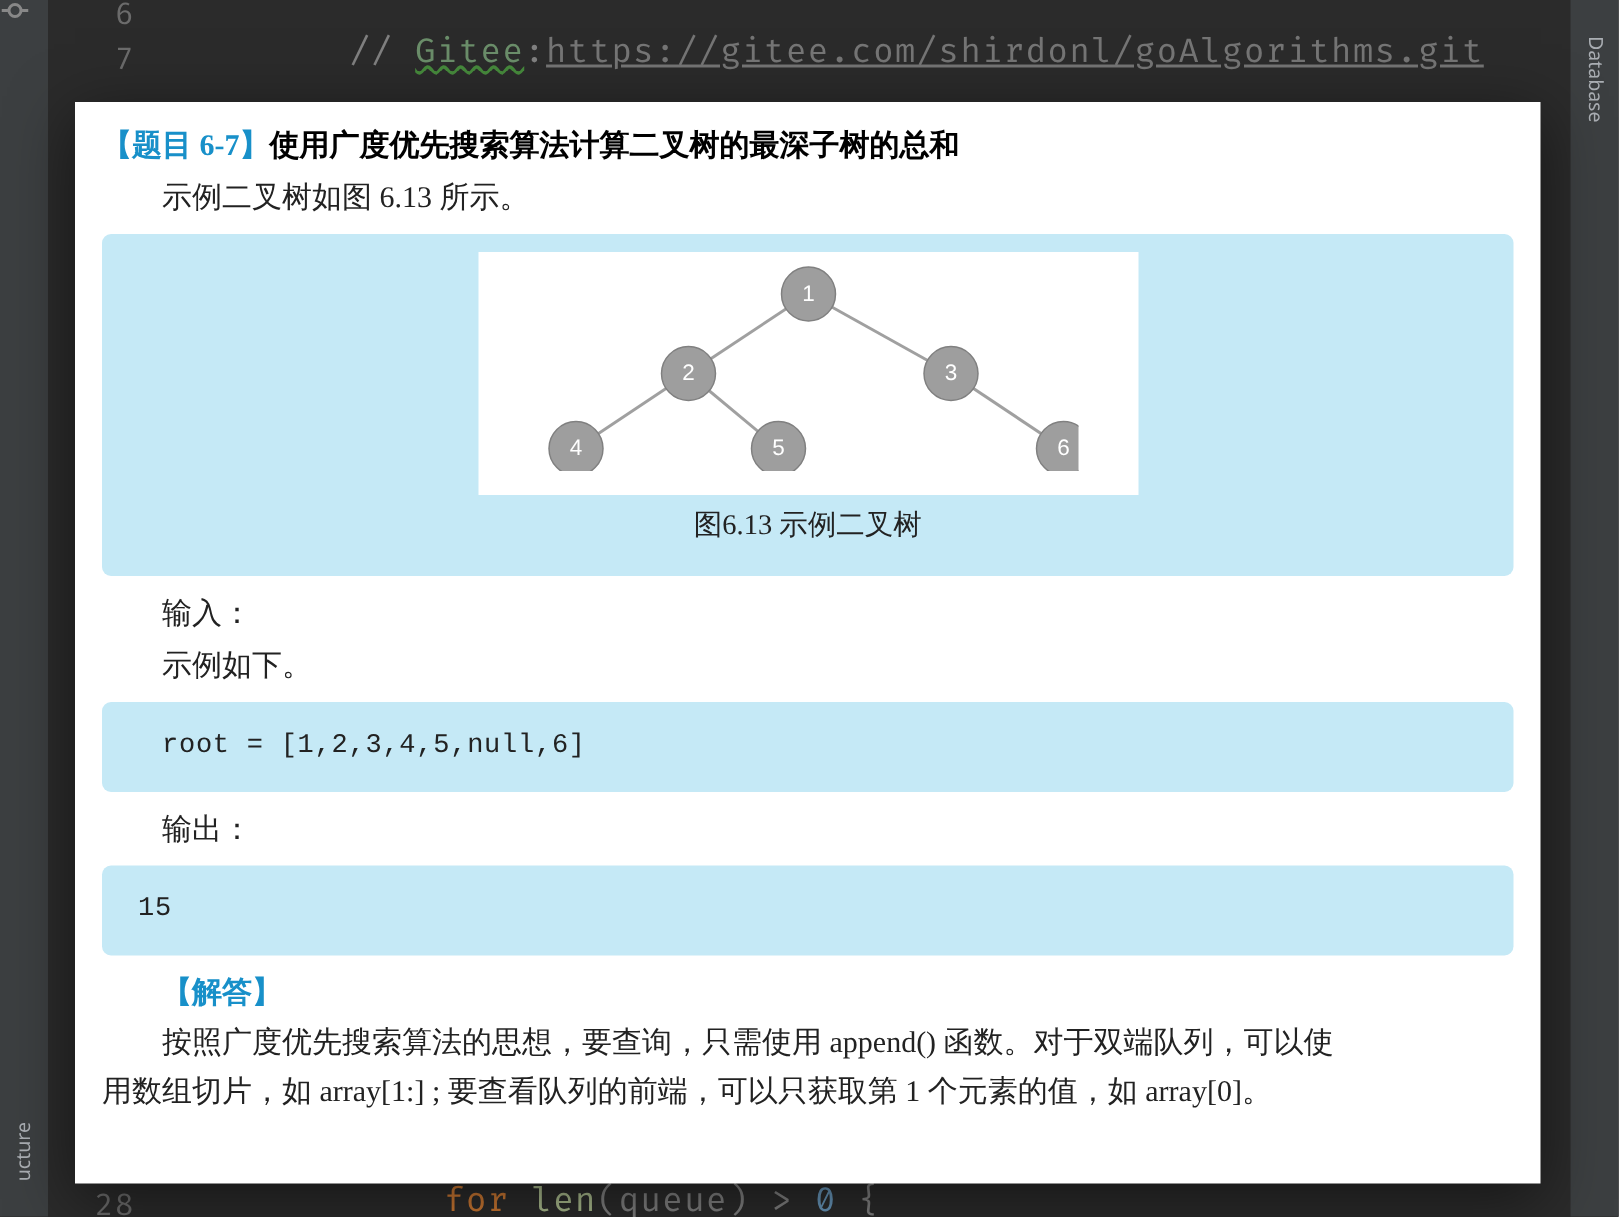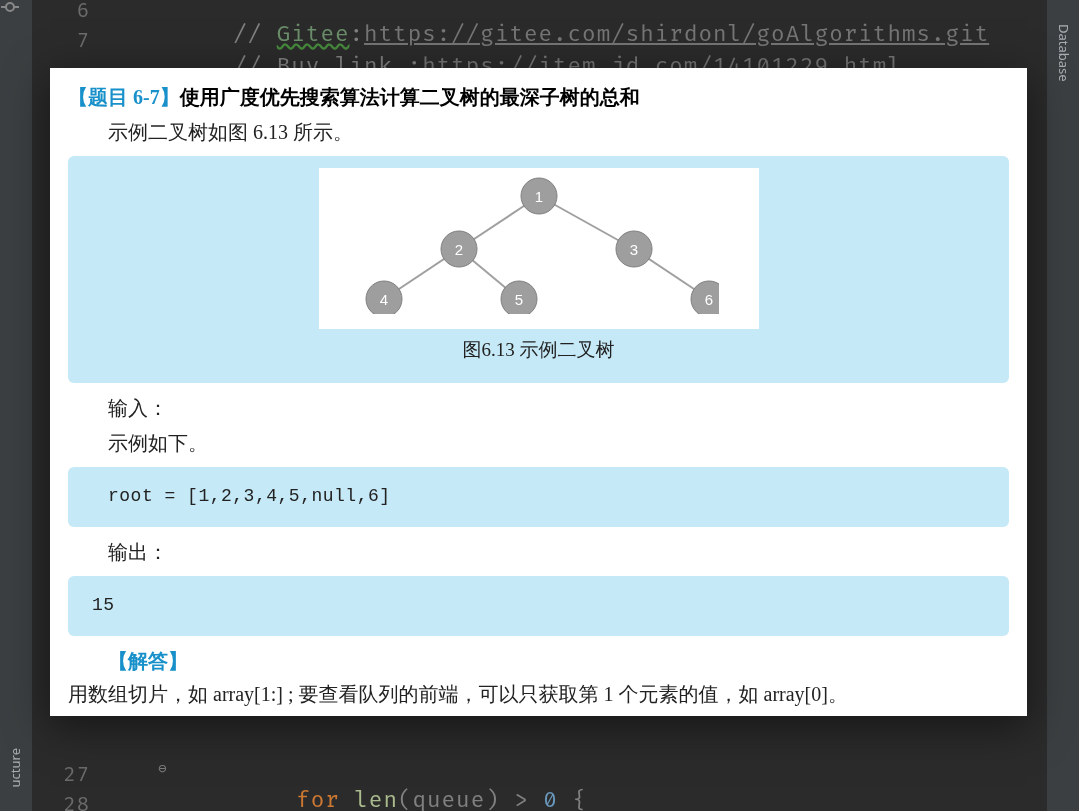--- a/index.html
+++ b/index.html
@@ -37,21 +37,21 @@
   .cl4{top:790px;left:278px;}
   .kw{color:#cc7832;}
   .fn{color:#aabb8d;}
   .num{color:#6897bb;}
   .url{color:#757575;text-decoration:underline;}
   .urlsq{color:#6b8e6a;text-decoration:underline wavy #468a3c;}
 
   .fold{position:absolute;left:158px;top:760px;color:#7e7e7e;font-size:14px;}
 
   
-  .doc{position:absolute;left:50px;top:68px;width:977px;height:648px;
+  .doc{position:absolute;left:50px;top:68px;width:977px;height:721px;
     background:#fff;box-shadow:0 10px 40px rgba(0,0,0,.5);color:#222;
     font-family:"Songti SC","SimSun","STSong",serif;font-size:20px;
     line-height:1.55;padding:14px 18px 0 18px;box-sizing:border-box;
     overflow:hidden;}
   .q-title{font-size:20px;}
   .q-tag{color:#1890c9;font-weight:600;}
   .q-main{color:#000;font-weight:600;}
   .q-line{margin:4px 0 0 0;text-indent:2em;}
 
   .panel{background:#c5e9f6;border-radius:6px;margin:8px 0 10px 0;
@@ -97,23 +97,20 @@
   <div class="gutter">
     <span class="n6">6</span>
     <span class="n7">7</span>
     <span class="n27">27</span>
     <span class="n28">28</span>
   </div>
 
   <div class="code-line cl1">
     <span>// </span><span class="urlsq">Gitee</span><span>:</span><span class="url">https://gitee.com/shirdonl/goAlgorithms.git</span>
   </div>
-  <div class="code-line cl2">
-    <span>// Buy link :</span><span class="url">https://item.jd.com/14101229.html</span>
-  </div>
 
   <span class="fold">⊖</span>
 
   <div class="code-line cl3">
     <span class="kw">for </span><span class="fn">len</span><span>(queue) &gt; </span><span class="num">0</span><span> {</span>
   </div>
   <div class="code-line cl4">
     
   </div>
 </div>
@@ -156,16 +153,19 @@
     <span>root = [1,2,3,4,5,null,6]</span>
   </div>
 
   <div class="q-line">输出：</div>
 
   <div class="panel codebox ans2">
     <span>15</span>
   </div>
 
   <div class="solve">【解答】</div>
+  <div class="para">
+    <span>按照广度优先搜索算法的思想，要查询，只需使用 </span><span class="latin">append()</span><span> 函数。对于双端队列，可以使</span>
+  </div>
   <div class="para2">
     <span>用数组切片，如 </span><span class="latin">array[1:]</span><span> ; 要查看队列的前端，可以只获取第 1 个元素的值，如 </span><span class="latin">array[0]</span><span>。</span>
   </div>
 </div>
 
 </body></html>

